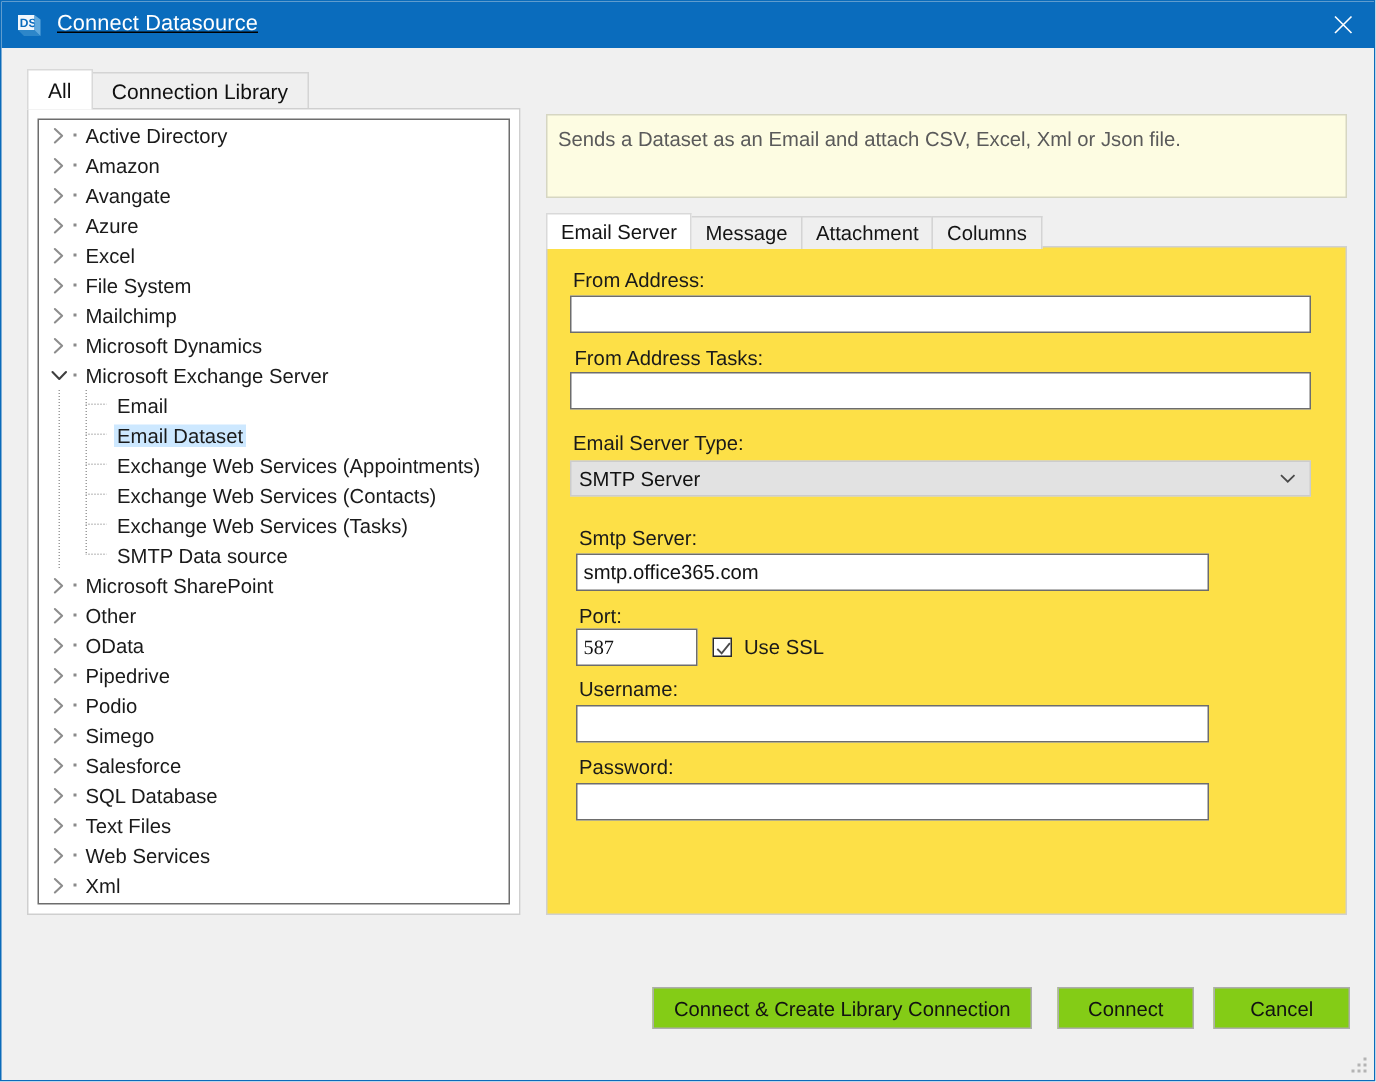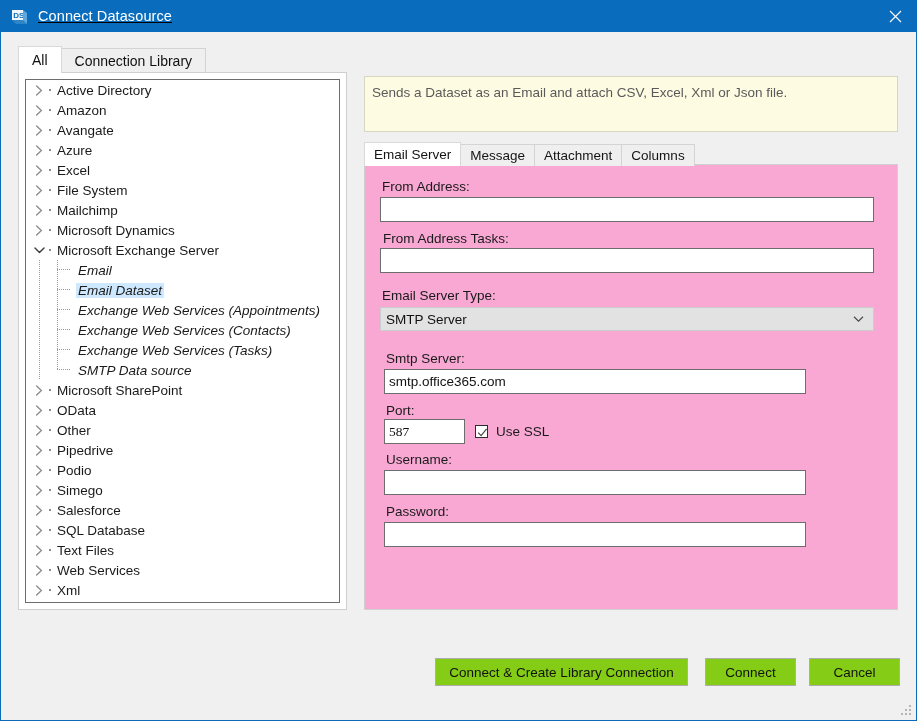--- a/index.html
+++ b/index.html
@@ -135,21 +135,21 @@
     width: 2px; height: 2px;
     background: #8a8a8a;
     display: block;
     margin-left: 1px;
   }
   .tlabel { padding: 0 2px; }
   .tlabel.sel {
     background: #cde8ff;
   }
   
-  .tnode.child { padding-left: 5px; font-style: italic; }
+  .tnode.child { padding-left: 5px; }
   .vline {
     width: 17px; height: 20px; flex: none;
     position: relative;
   }
   .vline::before {
     content: "";
     position: absolute;
     left: 8px; top: 0; bottom: 0;
     width: 1px;
     background-image: linear-gradient(to bottom, #9a9a9a 1px, transparent 1px);
@@ -222,21 +222,21 @@
     height: 24px;
     border-color: #d9d9d9;
     position: relative;
     z-index: 4;
   }
 
   .tabpage {
     position: absolute;
     left: 363px; top: 163px;
     width: 534px; height: 446px;
-    background: #f9a8d4;
+    background: #fde047;
     border: 1px solid #d0d0d0;
     box-sizing: border-box;
   }
 
   .fld-label {
     position: absolute;
     font-size: 13.5px;
     color: #1a1a1a;
     white-space: nowrap;
   }
@@ -472,30 +472,30 @@
           <span class="dotlead"></span>
           <span class="tlabel">Microsoft SharePoint</span>
         </div>
         <div class="tnode">
           <span class="glyph">
             <svg width="9" height="11" viewBox="0 0 9 11">
               <path d="M1.6 1 L6.4 5.5 L1.6 10" stroke="#8d8d8d" stroke-width="1.4" fill="none" stroke-linecap="round" stroke-linejoin="round"></path>
             </svg>
           </span>
           <span class="dotlead"></span>
+          <span class="tlabel">Other</span>
+        </div>
+        <div class="tnode">
+          <span class="glyph">
+            <svg width="9" height="11" viewBox="0 0 9 11">
+              <path d="M1.6 1 L6.4 5.5 L1.6 10" stroke="#8d8d8d" stroke-width="1.4" fill="none" stroke-linecap="round" stroke-linejoin="round"></path>
+            </svg>
+          </span>
+          <span class="dotlead"></span>
           <span class="tlabel">OData</span>
-        </div>
-        <div class="tnode">
-          <span class="glyph">
-            <svg width="9" height="11" viewBox="0 0 9 11">
-              <path d="M1.6 1 L6.4 5.5 L1.6 10" stroke="#8d8d8d" stroke-width="1.4" fill="none" stroke-linecap="round" stroke-linejoin="round"></path>
-            </svg>
-          </span>
-          <span class="dotlead"></span>
-          <span class="tlabel">Other</span>
         </div>
         <div class="tnode">
           <span class="glyph">
             <svg width="9" height="11" viewBox="0 0 9 11">
               <path d="M1.6 1 L6.4 5.5 L1.6 10" stroke="#8d8d8d" stroke-width="1.4" fill="none" stroke-linecap="round" stroke-linejoin="round"></path>
             </svg>
           </span>
           <span class="dotlead"></span>
           <span class="tlabel">Pipedrive</span>
         </div>

